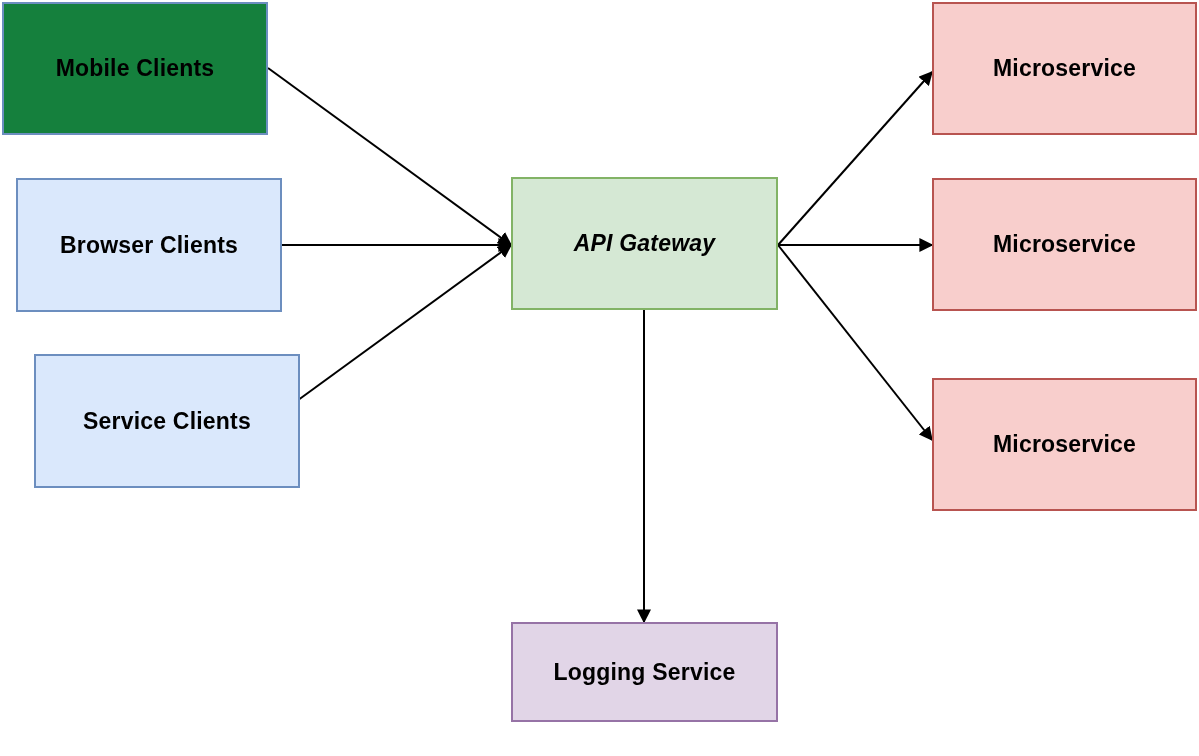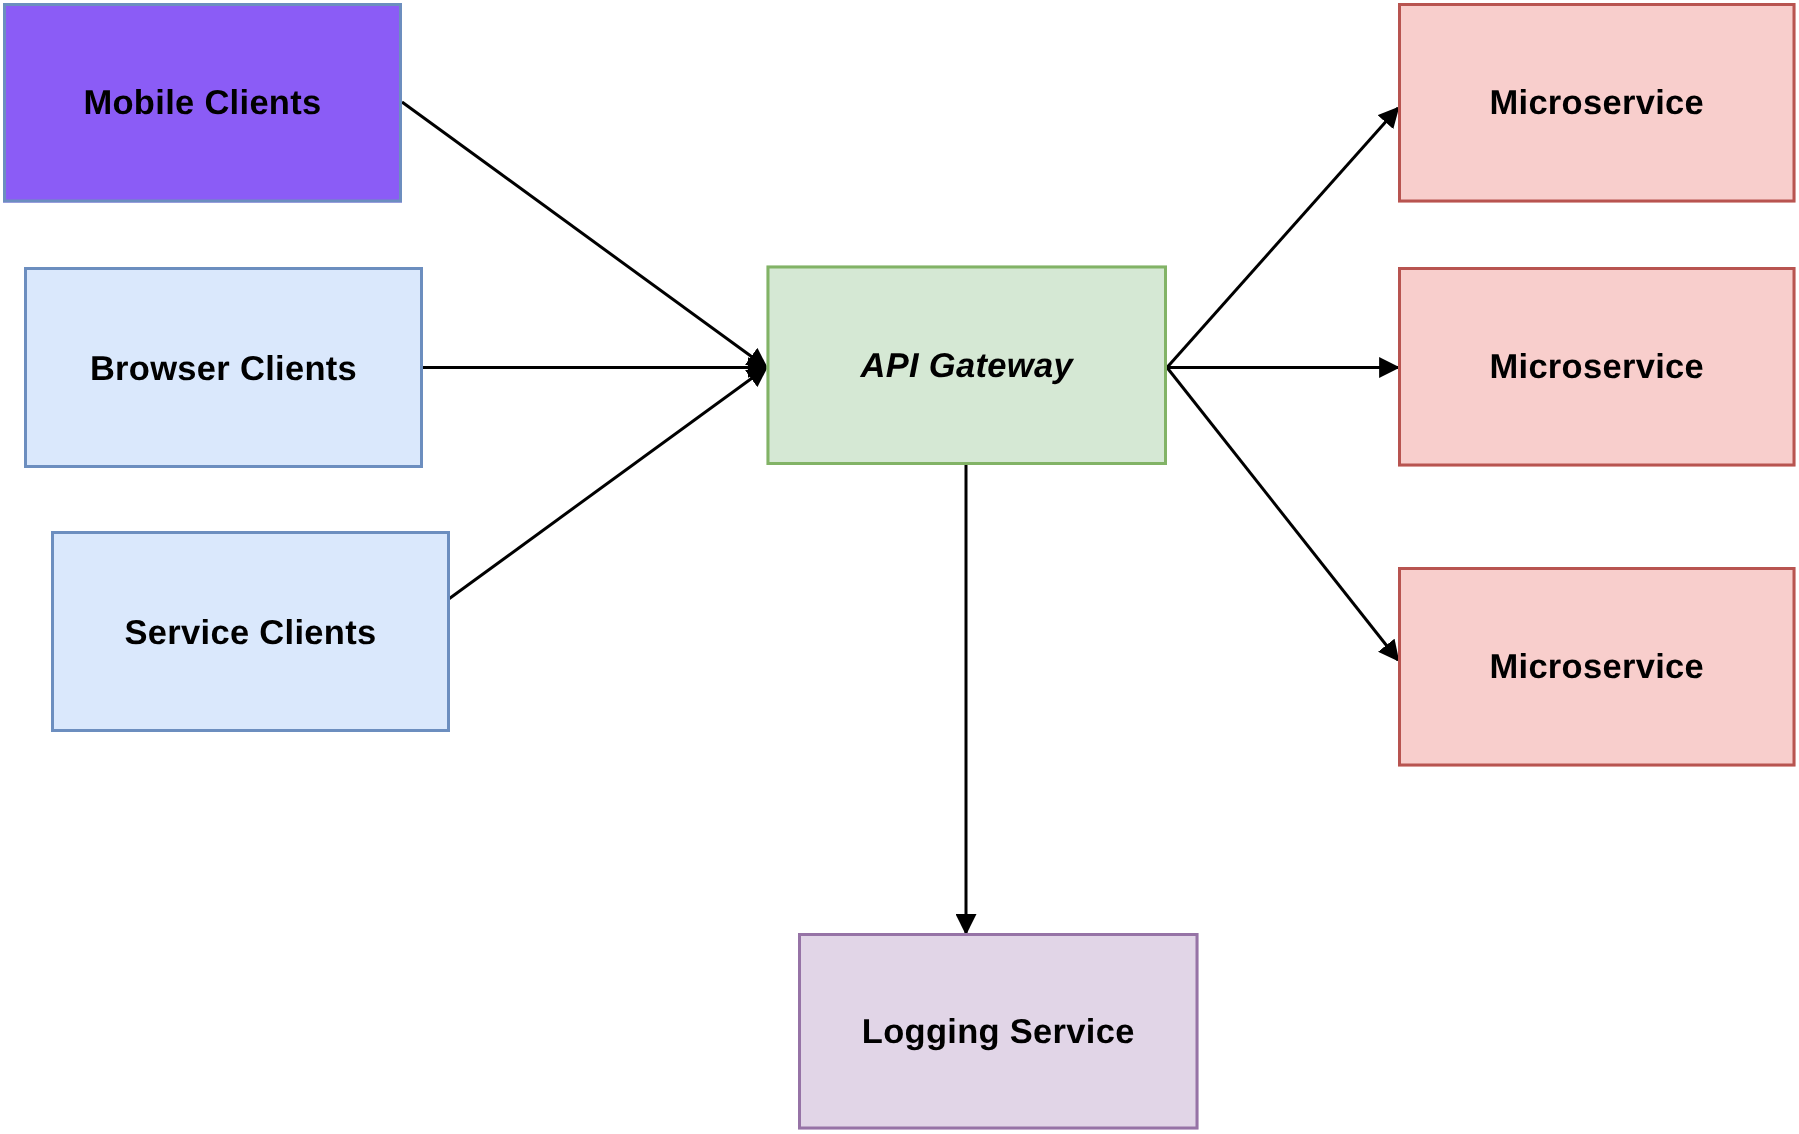--- a/index.html
+++ b/index.html
@@ -57,38 +57,38 @@
         <line x1="268" y1="68" x2="511" y2="245" marker-end="url(#arrowhead)"></line>
         <line x1="268" y1="245" x2="511" y2="245" marker-end="url(#arrowhead)"></line>
         <line x1="268" y1="422" x2="511" y2="245" marker-end="url(#arrowhead)"></line>
         <line x1="778" y1="245" x2="932" y2="72" marker-end="url(#arrowhead)"></line>
         <line x1="778" y1="245" x2="932" y2="245" marker-end="url(#arrowhead)"></line>
         <line x1="778" y1="245" x2="932" y2="440" marker-end="url(#arrowhead)"></line>
         <line x1="644" y1="310" x2="644" y2="622" marker-end="url(#arrowhead)"></line>
       </g>
   </svg>
   <div id="node-layer">
-      <div class="node" style="left: 2px; top: 2px; width: 266px; height: 133px; background-color: #8b5cf6; border-color: rgb(108, 142, 191);">
+      <div class="node" style="left: 2px; top: 2px; width: 266px; height: 133px; background-color: #15803d; border-color: rgb(108, 142, 191);">
         <span class="node-label">Mobile Clients</span>
       </div>
       <div class="node" style="left: 2px; top: 178px; width: 266px; height: 134px; background-color: rgb(218, 232, 252); border-color: rgb(108, 142, 191); margin-left: 14px;">
         <span class="node-label">Browser Clients</span>
       </div>
       <div class="node" style="left: 2px; top: 354px; width: 266px; height: 134px; background-color: rgb(218, 232, 252); border-color: rgb(108, 142, 191); margin-left: 32px;">
         <span class="node-label">Service Clients</span>
       </div>
       <div class="node" style="left: 511px; top: 177px; width: 267px; height: 133px; background-color: rgb(213, 232, 212); border-color: rgb(130, 179, 102); font-style: italic;">
         <span class="node-label">API Gateway</span>
       </div>
       <div class="node" style="left: 932px; top: 2px; width: 265px; height: 133px; background-color: rgb(248, 206, 204); border-color: rgb(184, 84, 80);">
         <span class="node-label">Microservice</span>
       </div>
       <div class="node" style="left: 932px; top: 178px; width: 265px; height: 133px; background-color: rgb(248, 206, 204); border-color: rgb(184, 84, 80);">
         <span class="node-label">Microservice</span>
       </div>
       <div class="node" style="left: 932px; top: 378px; width: 265px; height: 133px; background-color: rgb(248, 206, 204); border-color: rgb(184, 84, 80);">
         <span class="node-label">Microservice</span>
       </div>
-      <div class="node" style="left: 532px; top: 622px; width: 267px; height: 131px; background-color: rgb(225, 213, 231); border-color: rgb(150, 115, 166);">
+      <div class="node" style="left: 511px; top: 622px; width: 267px; height: 100px; background-color: rgb(225, 213, 231); border-color: rgb(150, 115, 166);">
         <span class="node-label">Logging Service</span>
       </div>
     </div>
 </div>
 
 </body></html>

